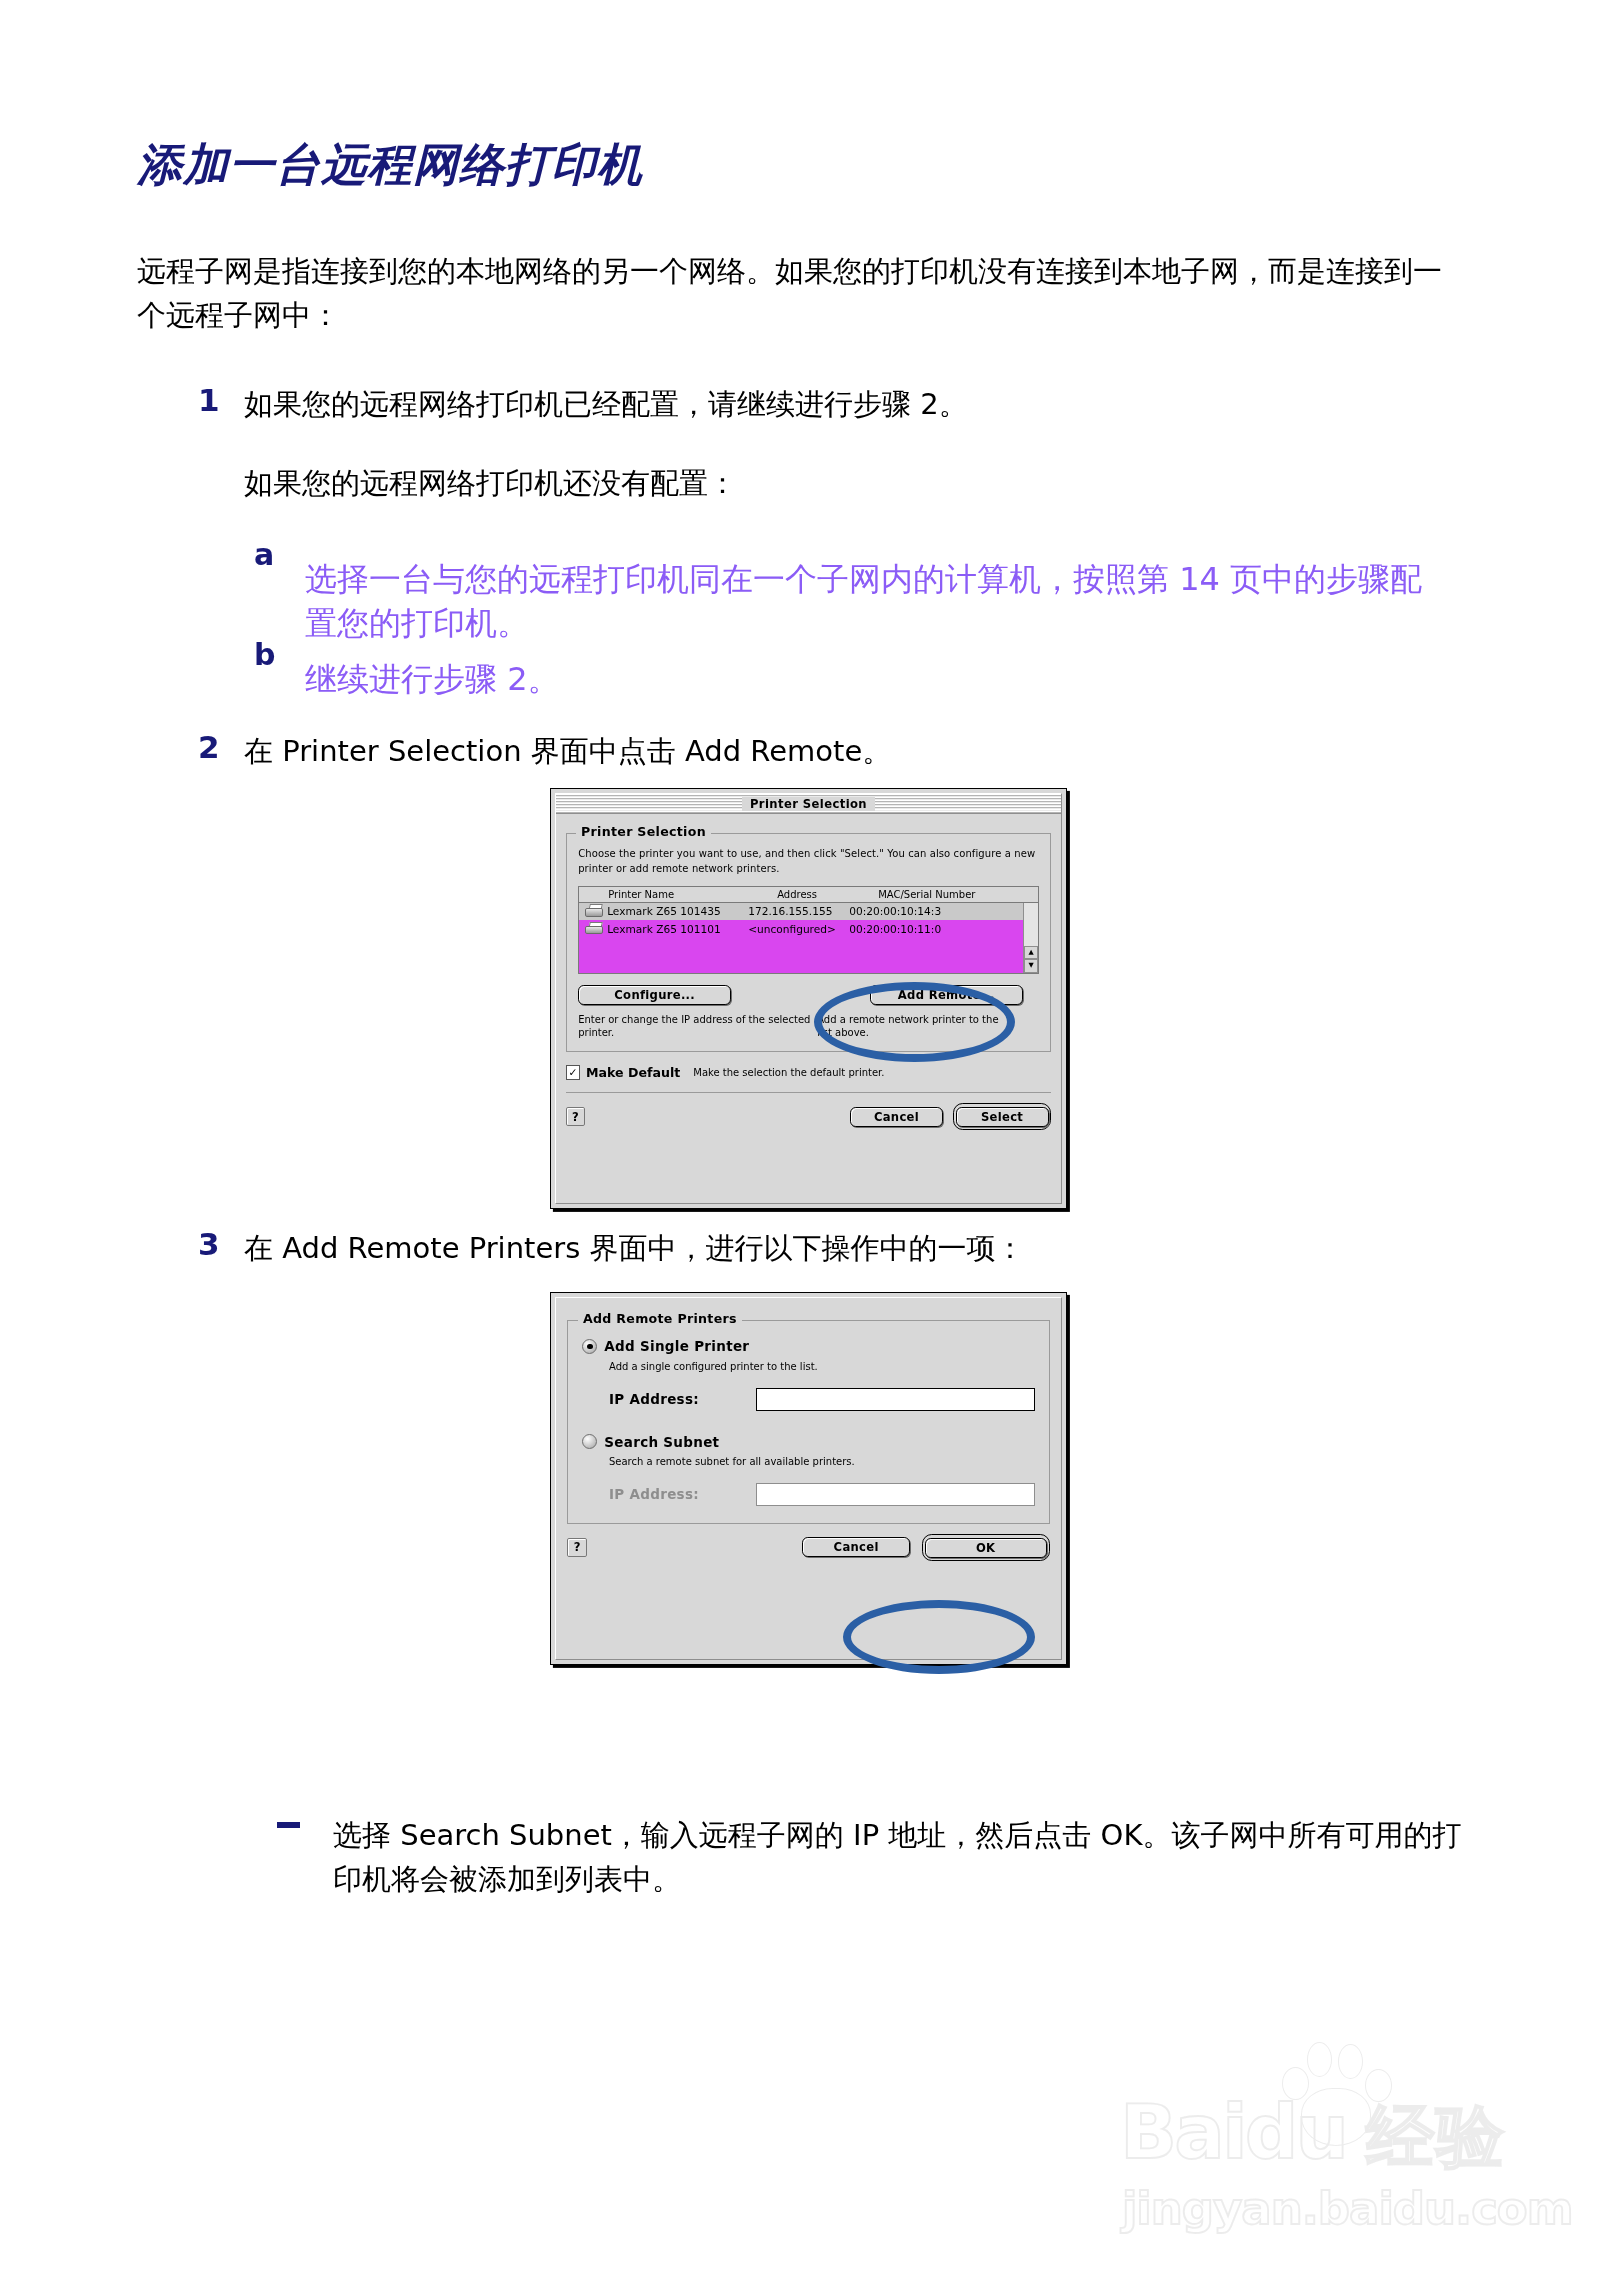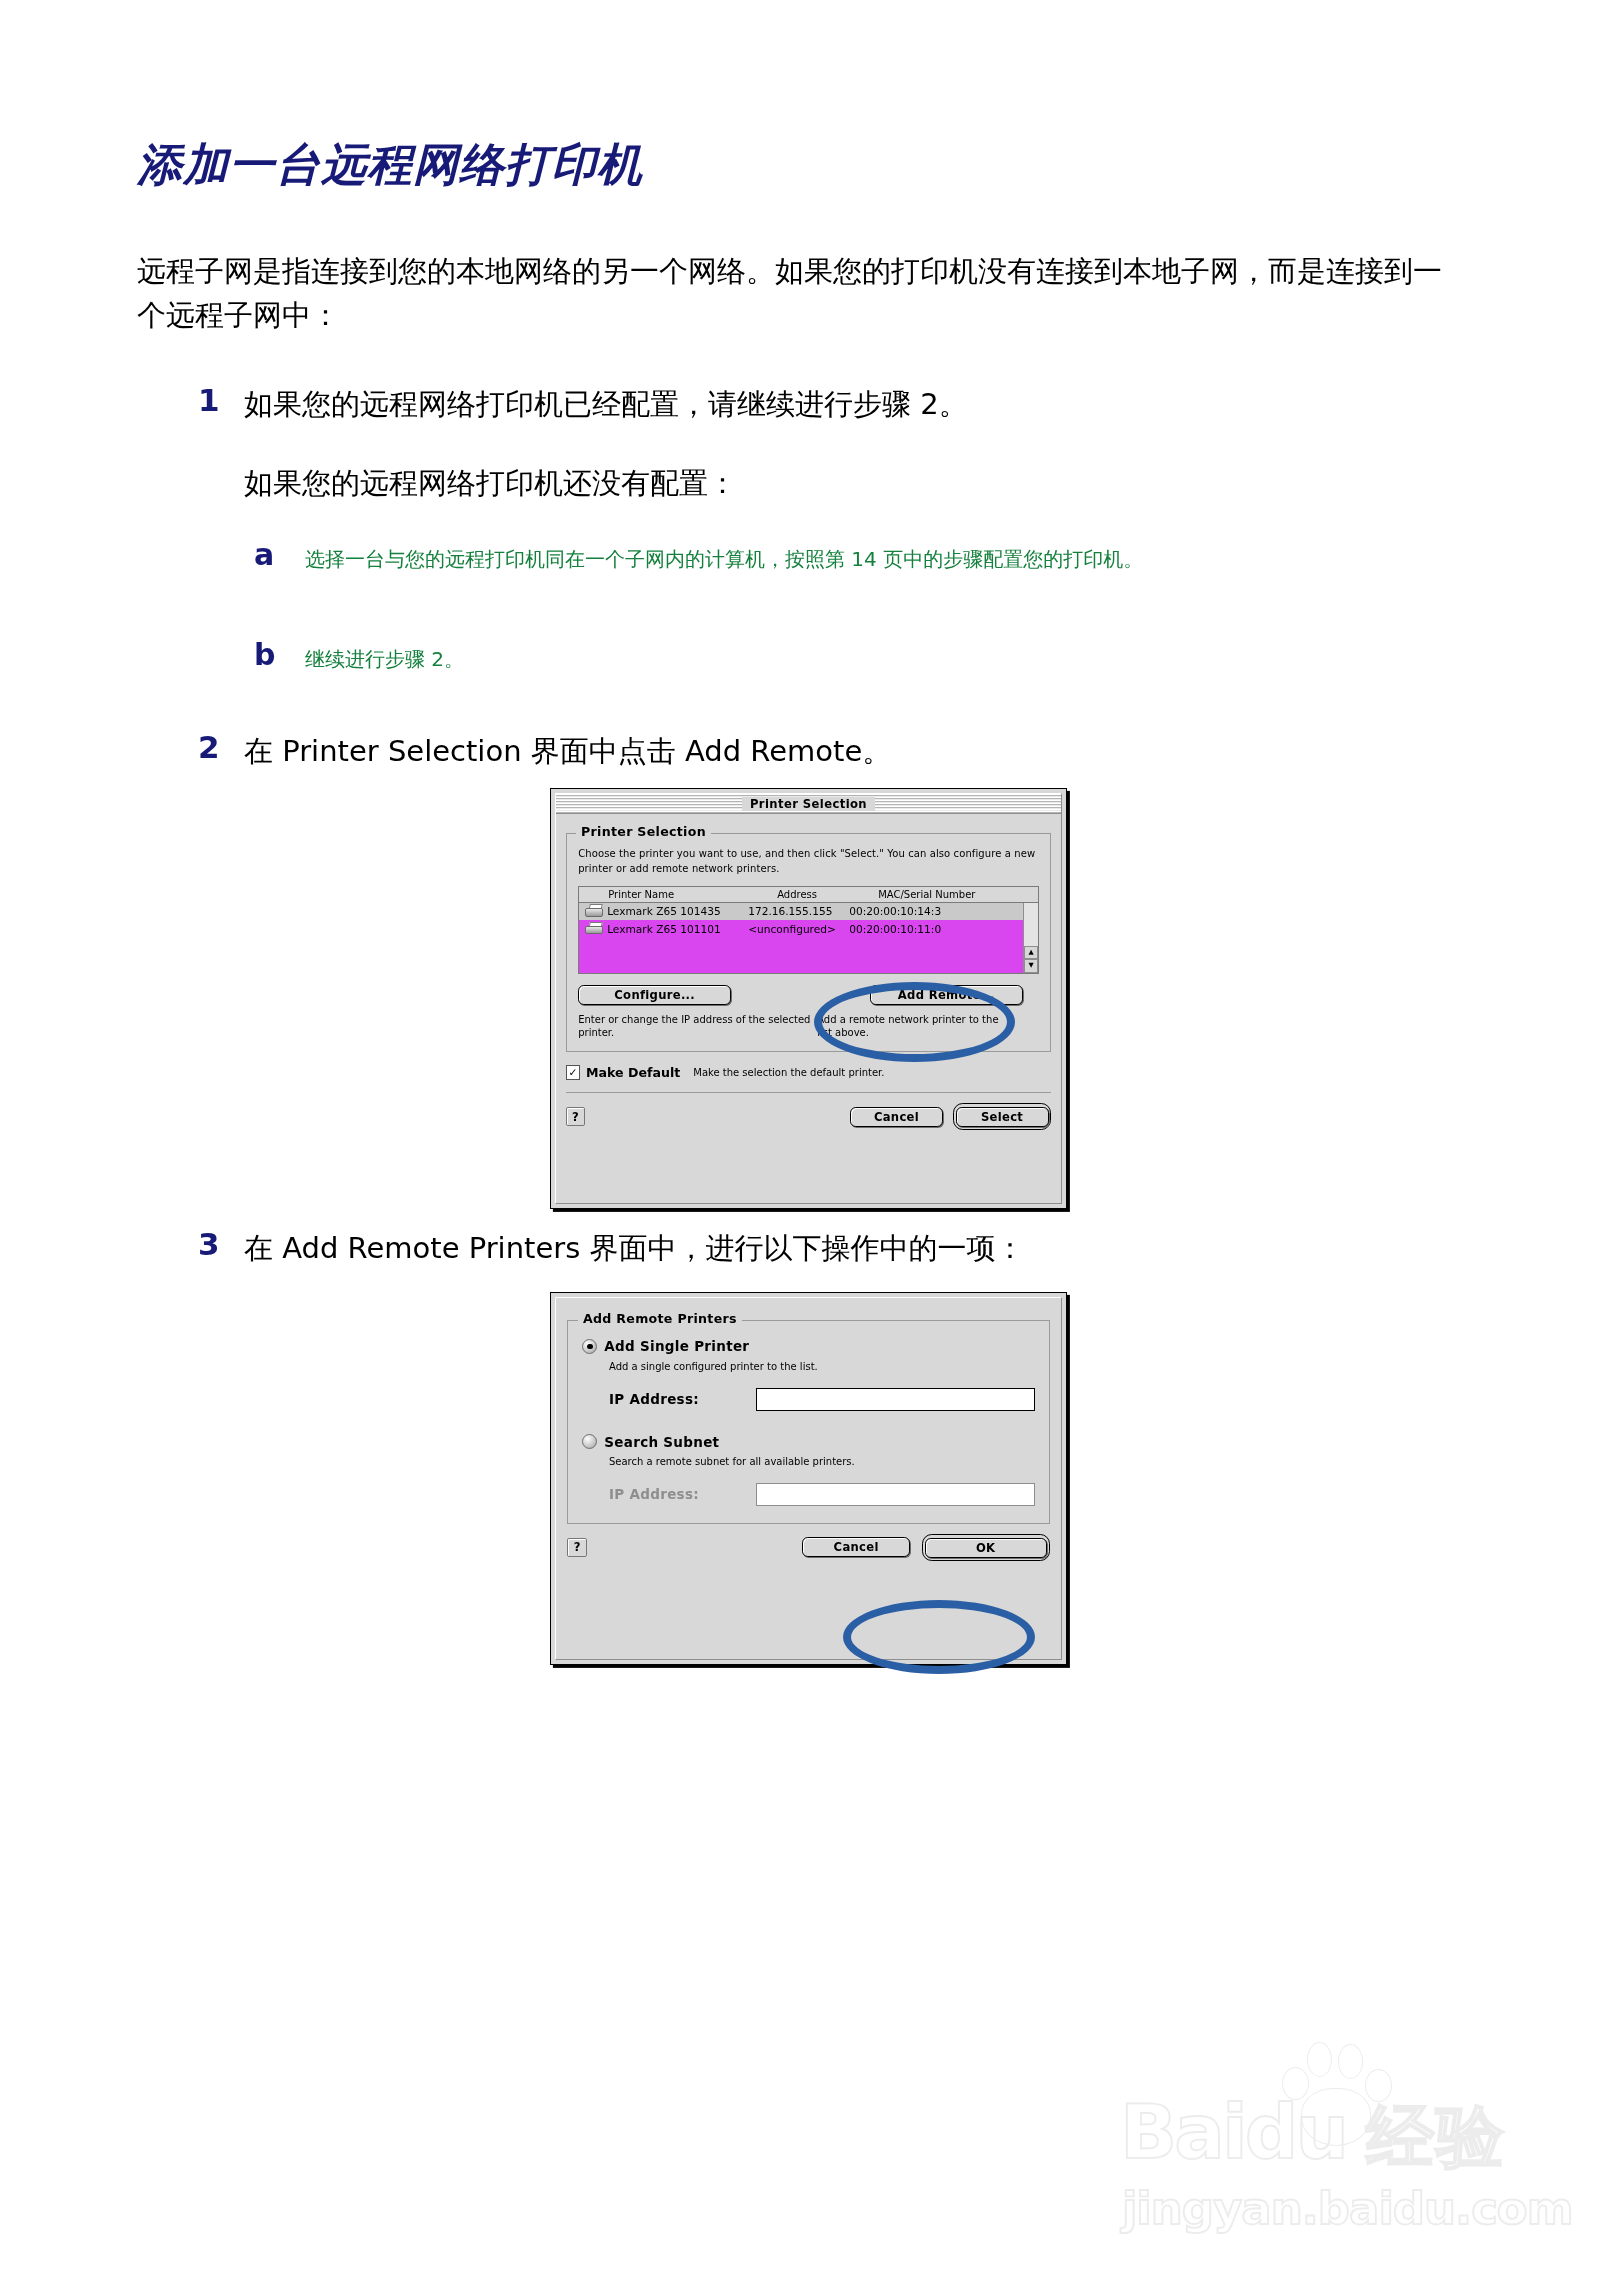--- a/index.html
+++ b/index.html
@@ -45,21 +45,21 @@
 
   .sub{position:absolute;}
   .sub .marker{
     position:absolute;left:0;top:0;
     font-family:"DejaVu Sans","Liberation Sans",sans-serif;
     font-size:30px;font-weight:bold;color:#181a78;
   }
   .sub .body{
     margin-left:51px;
     font-family:"DejaVu Sans","Liberation Sans",sans-serif;
-    font-size:20px;line-height:44px;color:#15803d;
+    font-size:32px;line-height:44px;color:#8b5cf6;margin-top:20px;
   }
   .sa{left:254px;top:537px;width:1197px;}
   .sb{left:254px;top:637px;width:1197px;}
 
   .s2{left:198px;top:729px;width:1255px;}
   .s2 .body{margin-left:46px;}
   .s3{left:198px;top:1226px;width:1284px;}
   .s3 .body{margin-left:46px;}
 
   
@@ -410,20 +410,24 @@
             <div class="mbtn" style="width:122px;">OK</div>
           </div>
         </div>
 
       </div>
     </div>
 
     <div class="circle" style="left:292px;top:307px;width:176px;height:58px;"></div>
   </div>
 
+  <div class="dashitem d2">
+    <span class="dash"></span>
+    <div class="body">选择 Search Subnet，输入远程子网的 IP 地址，然后点击 OK。该子网中所有可用的打印机将会被添加到列表中。</div>
+  </div>
 
 
   <div class="watermark">
     <div class="paw">
       <span style="left:25px;top:0px;width:23px;height:33px;"></span>
       <span style="left:56px;top:1.9px;width:23px;height:33px;"></span>
       <span style="left:0px;top:25px;width:25px;height:31px;"></span>
       <span style="left:83px;top:27px;width:25px;height:31px;"></span>
       <span style="left:19.3px;top:46px;width:68px;height:56px;border-radius:45% 45% 50% 50%;"></span>
     </div>

